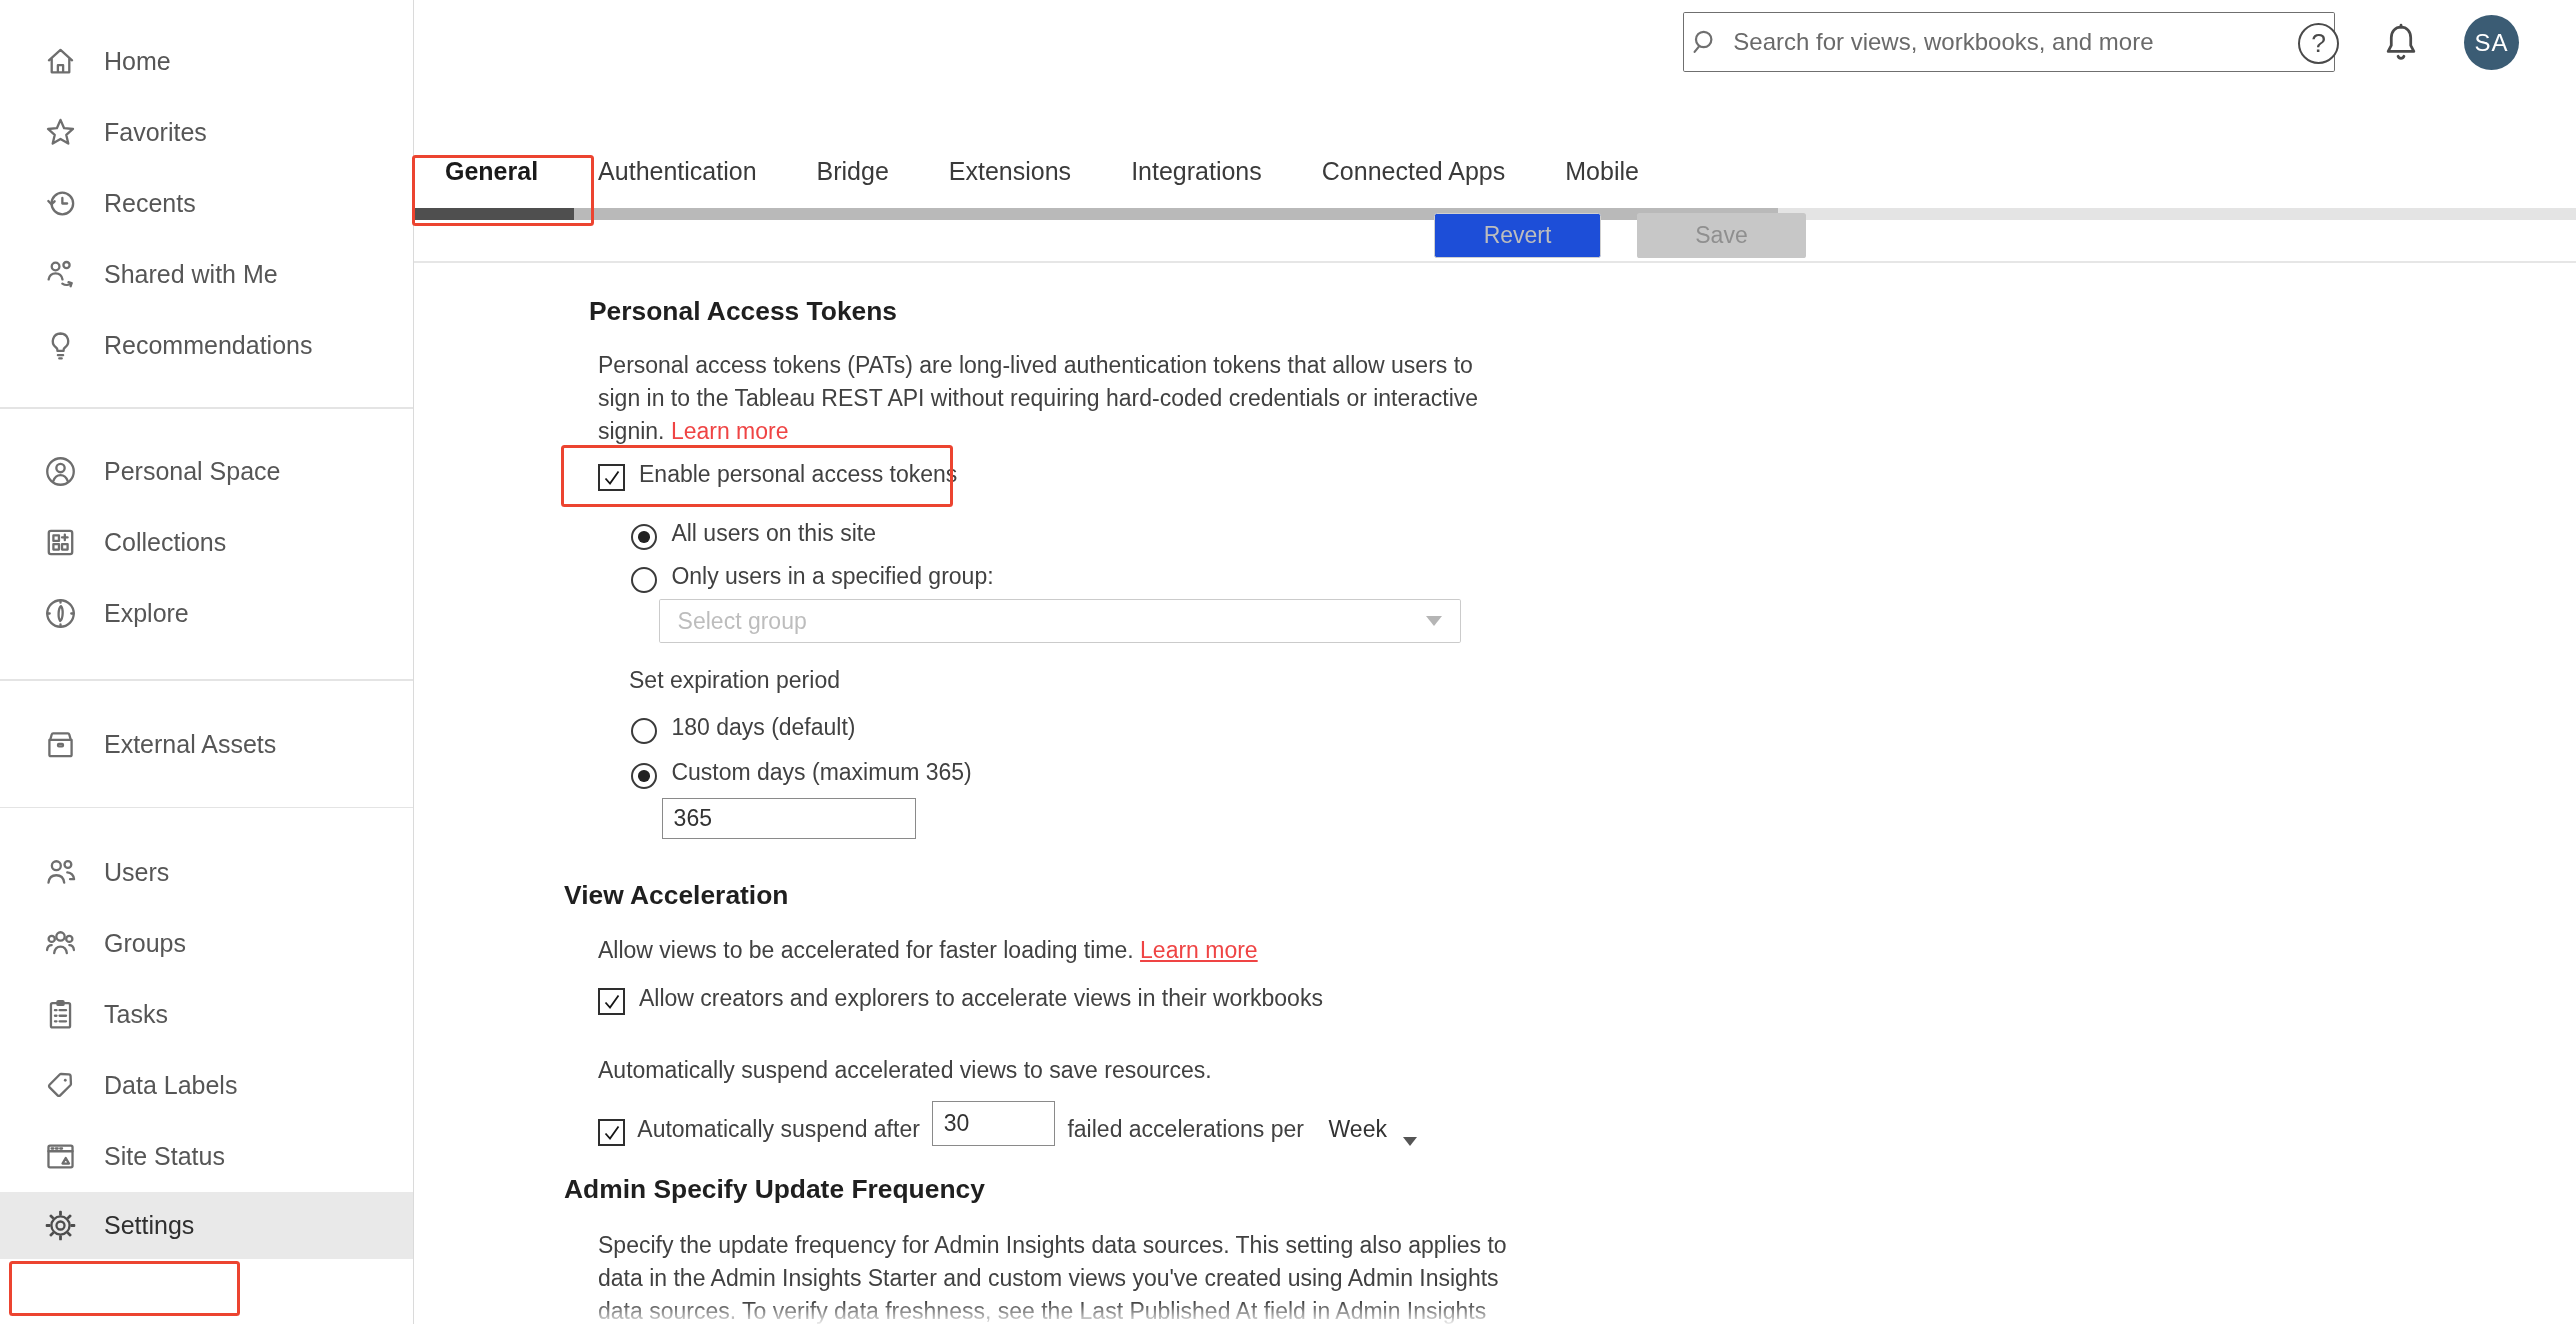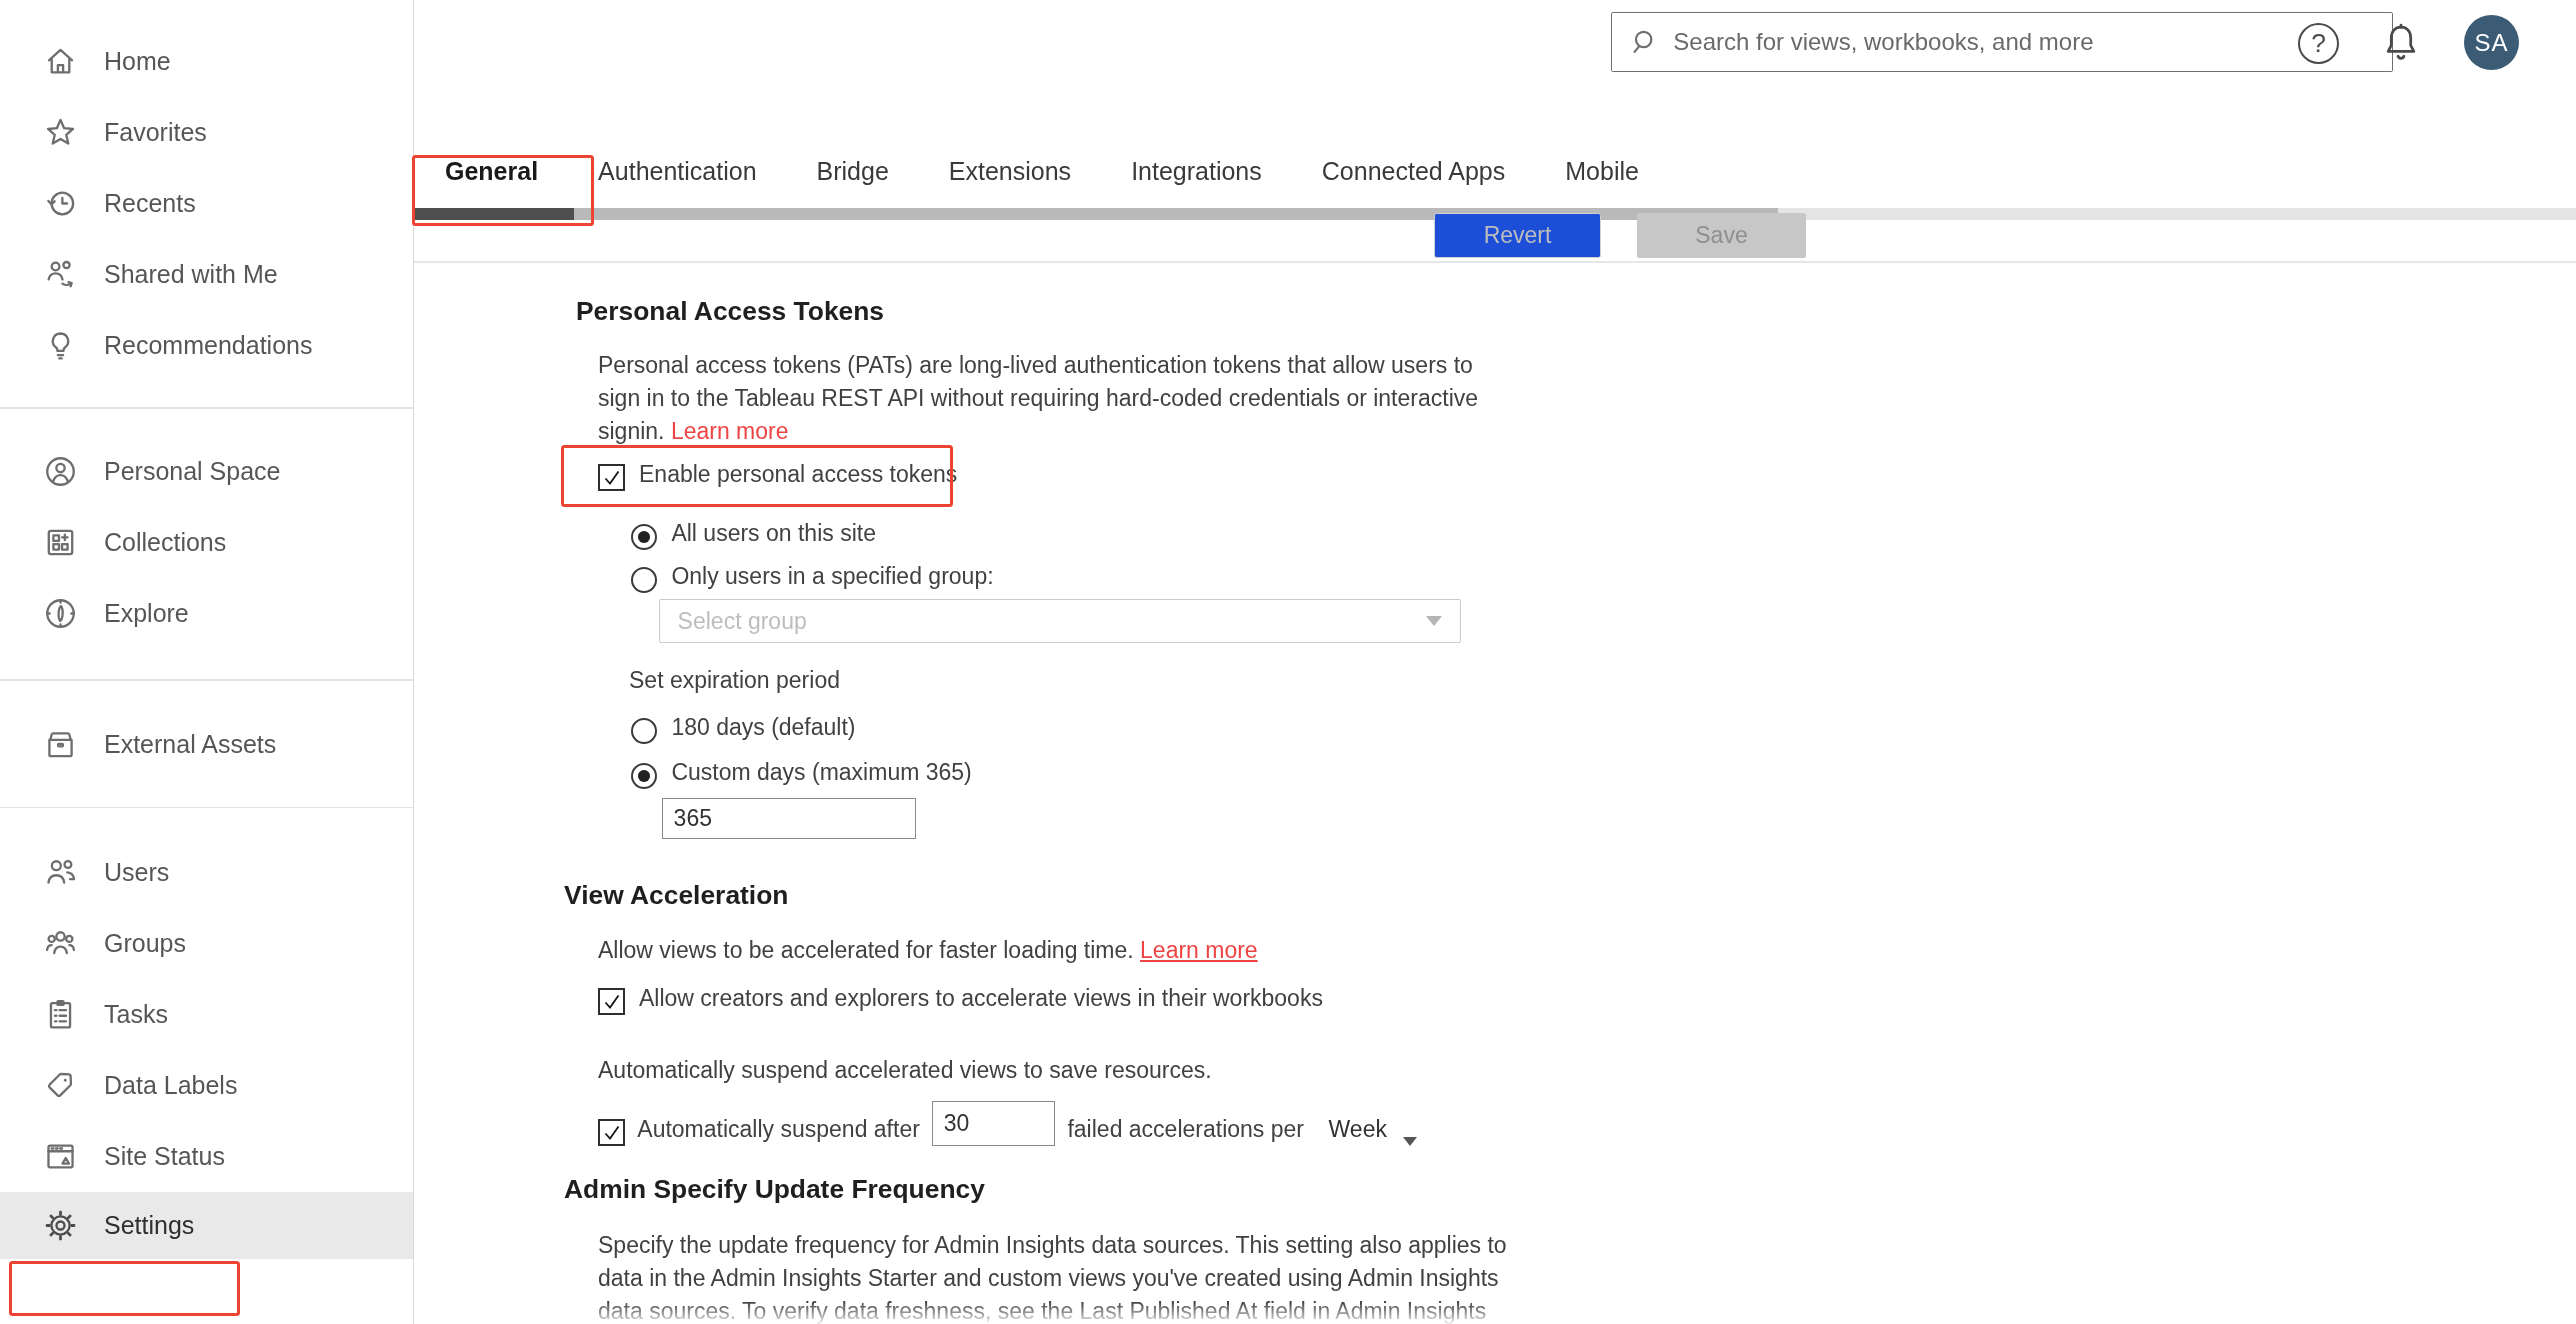--- a/index.html
+++ b/index.html
@@ -14,23 +14,23 @@
   .side-item { display:flex; align-items:center; height:71px; padding-left:42px;
     gap:25px; font-size:25px; color:#565656; cursor:pointer; }
   .side-item svg { width:37px; height:37px; color:#6e6e6e; flex:0 0 auto; }
   .side-divider { height:1.8px; background:#e4e4e4; margin:26.4px 0 28px 0; }
   .side-divider.d1 { margin:25.6px 0 27px 0; }
   .side-divider.d2 { margin:30px 0 28px 0; }
   .side-divider.d3 { margin:27px 0 29px 0; }
   .side-item.settings-row { height:67px; background:#e9e9e9; color:#2f2f2f; }
   .side-item.settings-row svg { color:#4d4d4d; }
   
-  .search-box { position:absolute; left:1611px; top:12.3px; width:782px; height:60px;
+  .search-box { position:absolute; left:1683px; top:12.3px; width:652px; height:60px;
     border:1.8px solid #6f6f6f; border-radius:1.8px; display:flex; align-items:center;
-    padding-left:16px; gap:12.3px; background:#fff; }
+    padding-left:4px; gap:12.3px; background:#fff; }
   .search-box svg { width:33px; height:33px; color:#6f6f6f; flex:0 0 auto; }
   .search-box input { border:none; outline:none; flex:1; font-size:24px;
     font-family:"Liberation Sans", sans-serif; color:#333; background:transparent; }
   .search-box input::placeholder { color:#6a6a6a; opacity:1; }
   .help-btn { position:absolute; left:2298px; top:23px; width:41px; height:41px;
     border:2.2px solid #4a4a4a; border-radius:50%; color:#4a4a4a; font-size:26.4px;
     display:flex; align-items:center; justify-content:center; cursor:pointer; background:#fff; }
   .bell-btn { position:absolute; left:2379px; top:19.4px; width:44px; height:48px;
     color:#4a4a4a; cursor:pointer; }
   .bell-btn svg { width:44px; height:48px; }
@@ -263,21 +263,21 @@
     <span class="tab">Mobile</span>
   </div>
   <div class="tabtrack">
     <div class="thumb"></div>
     <div class="active-ind"></div>
   </div>
   <div class="btn revert">Revert</div>
   <div class="btn save">Save</div>
   <div class="header-sep"></div>
 
-  <h2 class="sec-title" style="left:576px; top:296px;">Personal Access Tokens</h2>
+  <h2 class="sec-title" style="left:589px; top:296px;">Personal Access Tokens</h2>
   <div class="body-text" style="position:absolute; left:598px; top:349px;"><span class="prewrap">Personal access tokens (PATs) are long-lived authentication tokens that allow users to
 sign in to the Tableau REST API without requiring hard-coded credentials or interactive
 signin.</span> <a class="link">Learn more</a></div>
 
   <div class="row" style="left:598px; top:464px; height:27px;">
     <div class="cbx">
       <svg viewBox="0 0 20 20" fill="none" stroke="#151515" stroke-width="1.8">
           <path d="M3.5 10.5l4.5 5L16.5 3.5"></path>
         </svg>
     </div>

